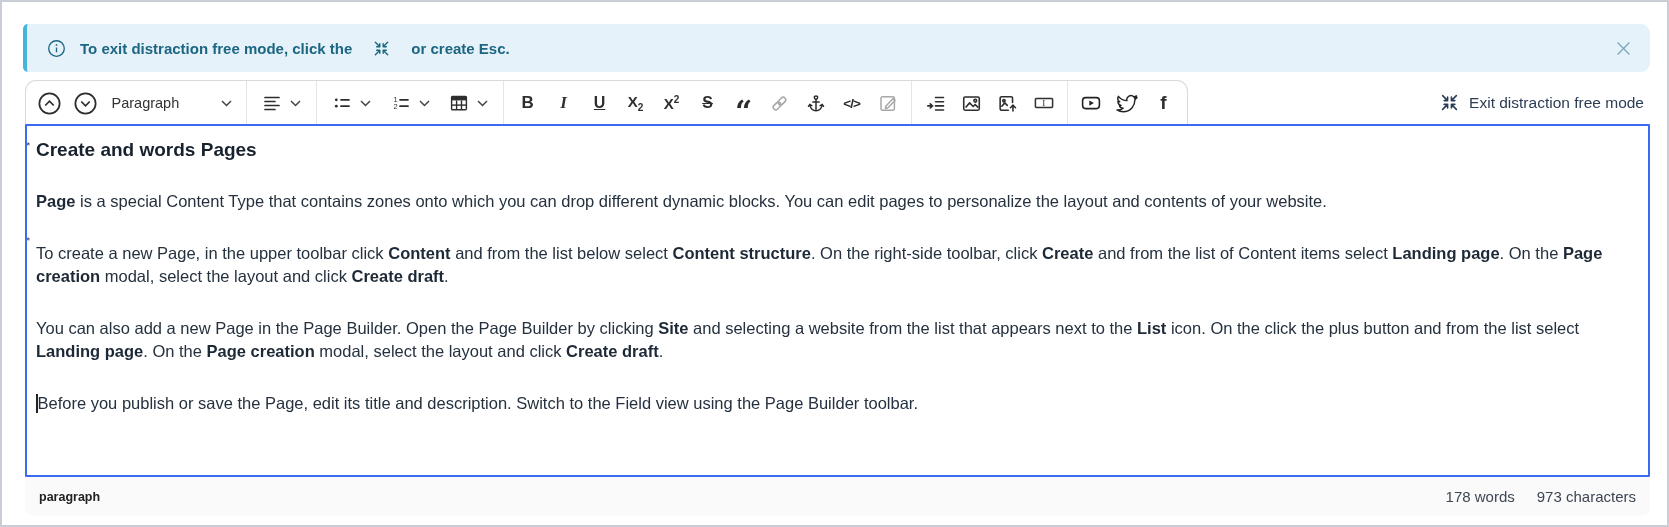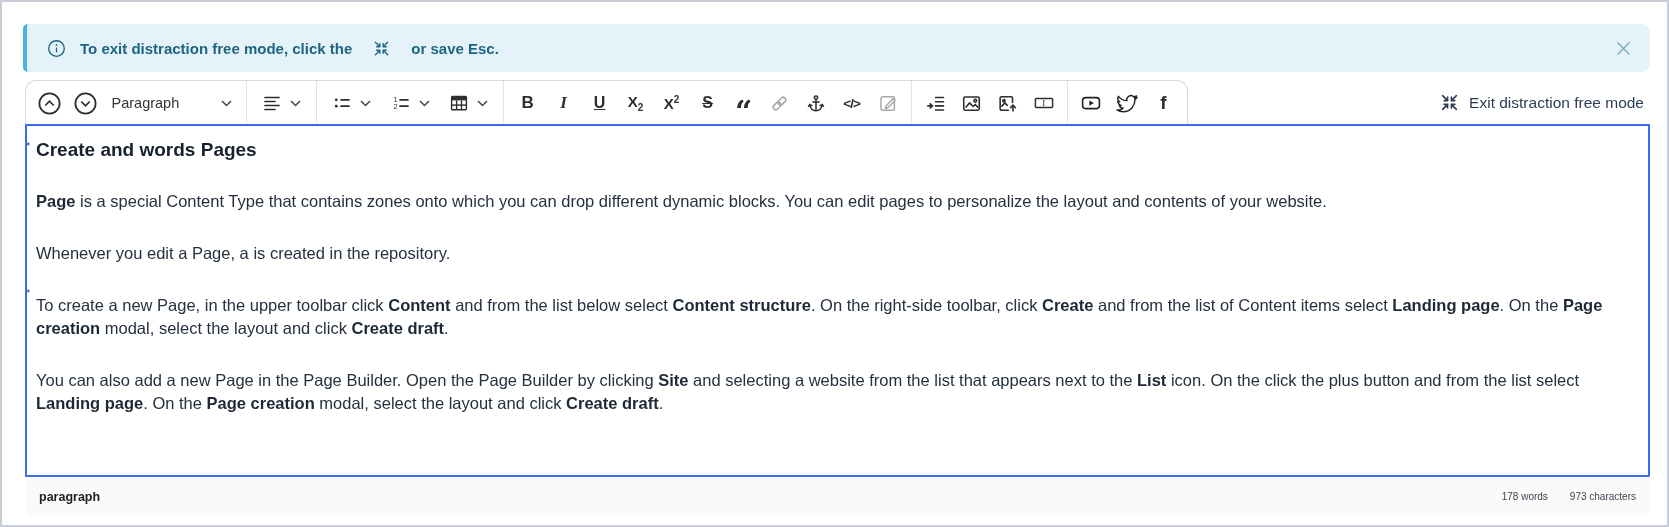--- a/index.html
+++ b/index.html
@@ -77,21 +77,21 @@
   }
   .caret { display: inline-block; width: 1.5px; height: 19px; background: #222; vertical-align: -4px; }
 
   
   .statusbar {
     position: absolute; left: 23px; top: 475px; width: 1625px; height: 39px;
     background: #fafafa; border-radius: 0 0 9px 9px;
     display: flex; align-items: center; padding: 0 14px;
   }
   .sb-block { font-size: 12.5px; font-weight: 700; color: #222; }
-  .sb-counts { margin-left: auto; display: flex; gap: 22px; font-size: 10px; color: #3d4652; }
+  .sb-counts { margin-left: auto; display: flex; gap: 22px; font-size: 15px; color: #3d4652; }
 
   svg { display: block; }
 </style>
 </head>
 <body>
 
 <div class="frame">
 
   <div class="banner">
     <span class="info-ic">
@@ -104,21 +104,21 @@
     <span class="msg">
       <span>To exit distraction free mode, click the</span>
       <span>
         <svg width="17" height="17" viewBox="0 0 18 18" fill="none" stroke="#1c6682" stroke-width="1.5" stroke-linecap="round">
           <path d="M2.5 2.5 L7.2 7.2 M7.2 7.2 V3.9 M7.2 7.2 H3.9"></path>
           <path d="M15.5 2.5 L10.8 7.2 M10.8 7.2 V3.9 M10.8 7.2 H14.1"></path>
           <path d="M2.5 15.5 L7.2 10.8 M7.2 10.8 v3.3 M7.2 10.8 H3.9"></path>
           <path d="M15.5 15.5 L10.8 10.8 M10.8 10.8 v3.3 M10.8 10.8 h3.3"></path>
         </svg>
       </span>
-      <span>or save Esc.</span>
+      <span>or create Esc.</span>
     </span>
     <span class="close">
       <svg width="15" height="15" viewBox="0 0 14 14" stroke="#7fa9bd" stroke-width="1.3">
         <line x1="1.5" y1="1.5" x2="12.5" y2="12.5"></line>
           <line x1="12.5" y1="1.5" x2="1.5" y2="12.5"></line>
       </svg>
     </span>
   </div>
 
   <div class="toolbar-row">
@@ -357,24 +357,24 @@
           <path d="M15.5 15.5 L10.8 10.8 M10.8 10.8 v3.3 M10.8 10.8 h3.3"></path>
         </svg>
       </span>
       <span>Exit distraction free mode</span>
     </button>
   </div>
 
   <div class="editor">
       <h3><span class="anchor-marker">↗</span><span>Create and words Pages</span></h3>
       <p><strong>Page</strong><span> is a special Content Type that contains zones onto which you can drop different dynamic blocks. You can edit pages to personalize the layout and contents of your website.</span></p>
-      <p><span>Whenever you edit a Page, a  is created in the repository.</span></p>
       <h2><span class="anchor-marker">↗</span></h2>
       <p><span>To create a new Page, in the upper toolbar click </span><strong>Content</strong><span> and from the list below select </span><strong>Content structure</strong><span>. On the right-side toolbar, click </span><strong>Create</strong><span> and from the list of Content items select </span><strong>Landing page</strong><span>. On the </span><strong>Page creation</strong><span> modal, select the layout and click </span><strong>Create draft</strong><span>.</span></p>
       <p><span>You can also add a new Page in the Page Builder. Open the Page Builder by clicking </span><strong>Site</strong><span> and selecting a website from the list that appears next to the </span><strong>List</strong><span> icon. On the  click the plus button and from the list select </span><strong>Landing page</strong><span>. On the </span><strong>Page creation</strong><span> modal, select the layout and click </span><strong>Create draft</strong><span>.</span></p>
+      <p><span class="caret"></span><span>Before you publish or save the Page, edit its title and description. Switch to the Field view using the Page Builder toolbar.</span></p>
     </div>
 
   <div class="statusbar">
     <span class="sb-block">paragraph</span>
     <span class="sb-counts">
       <span>178 words</span>
       <span>973 characters</span>
     </span>
   </div>
 

